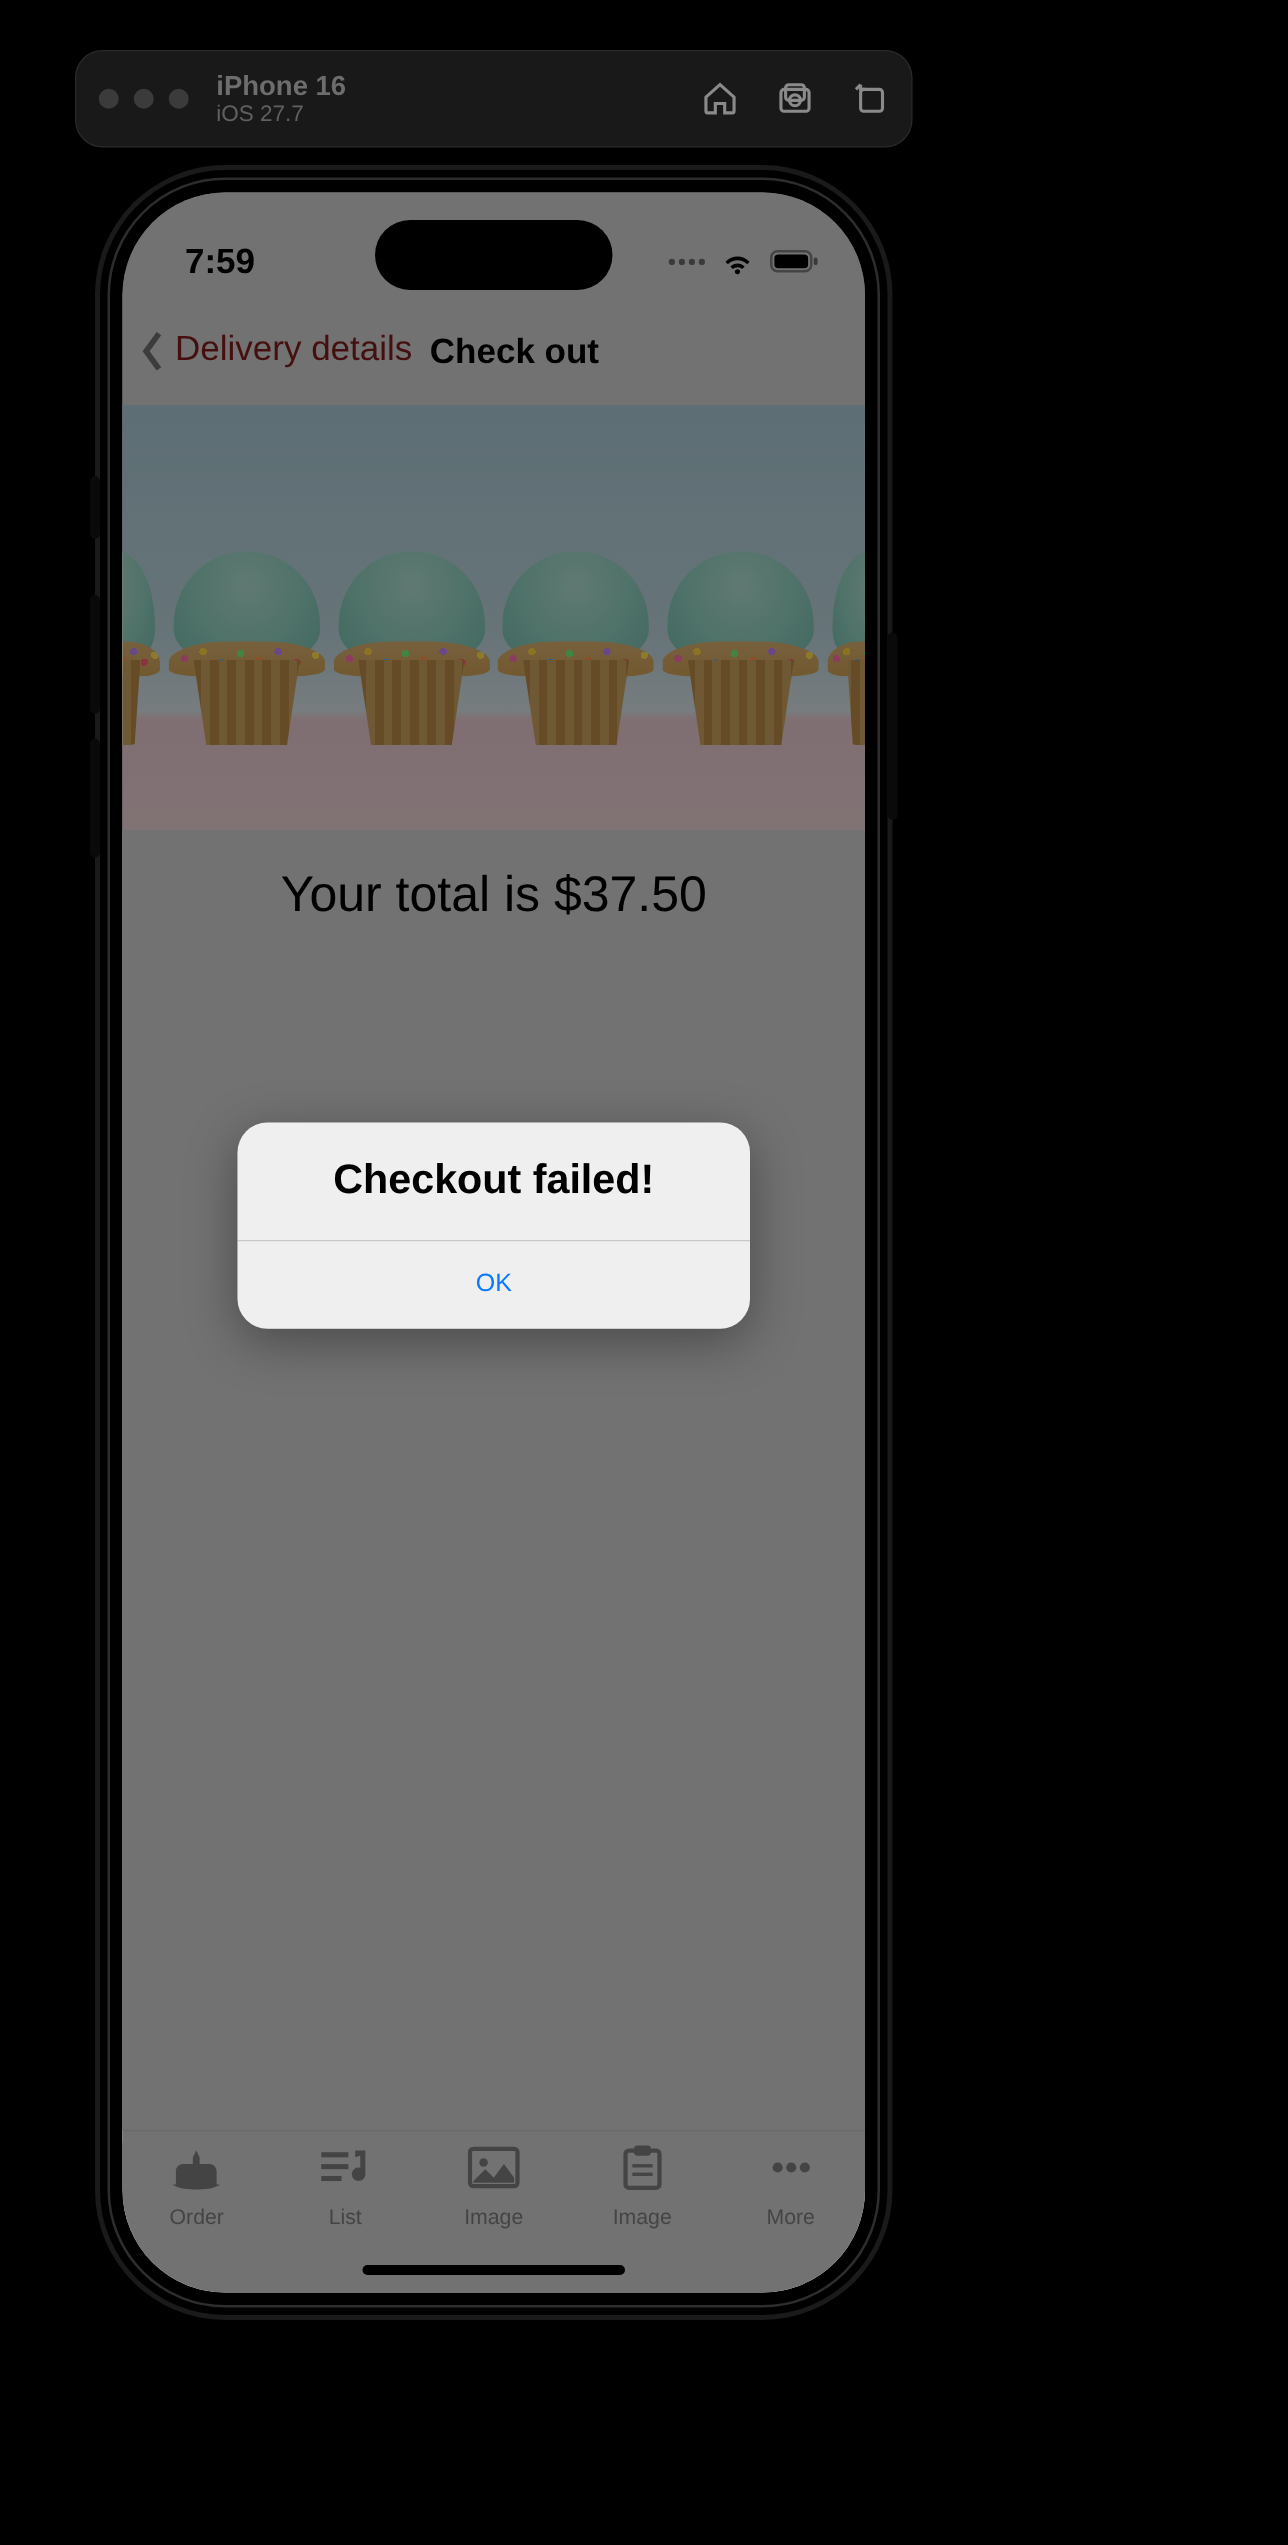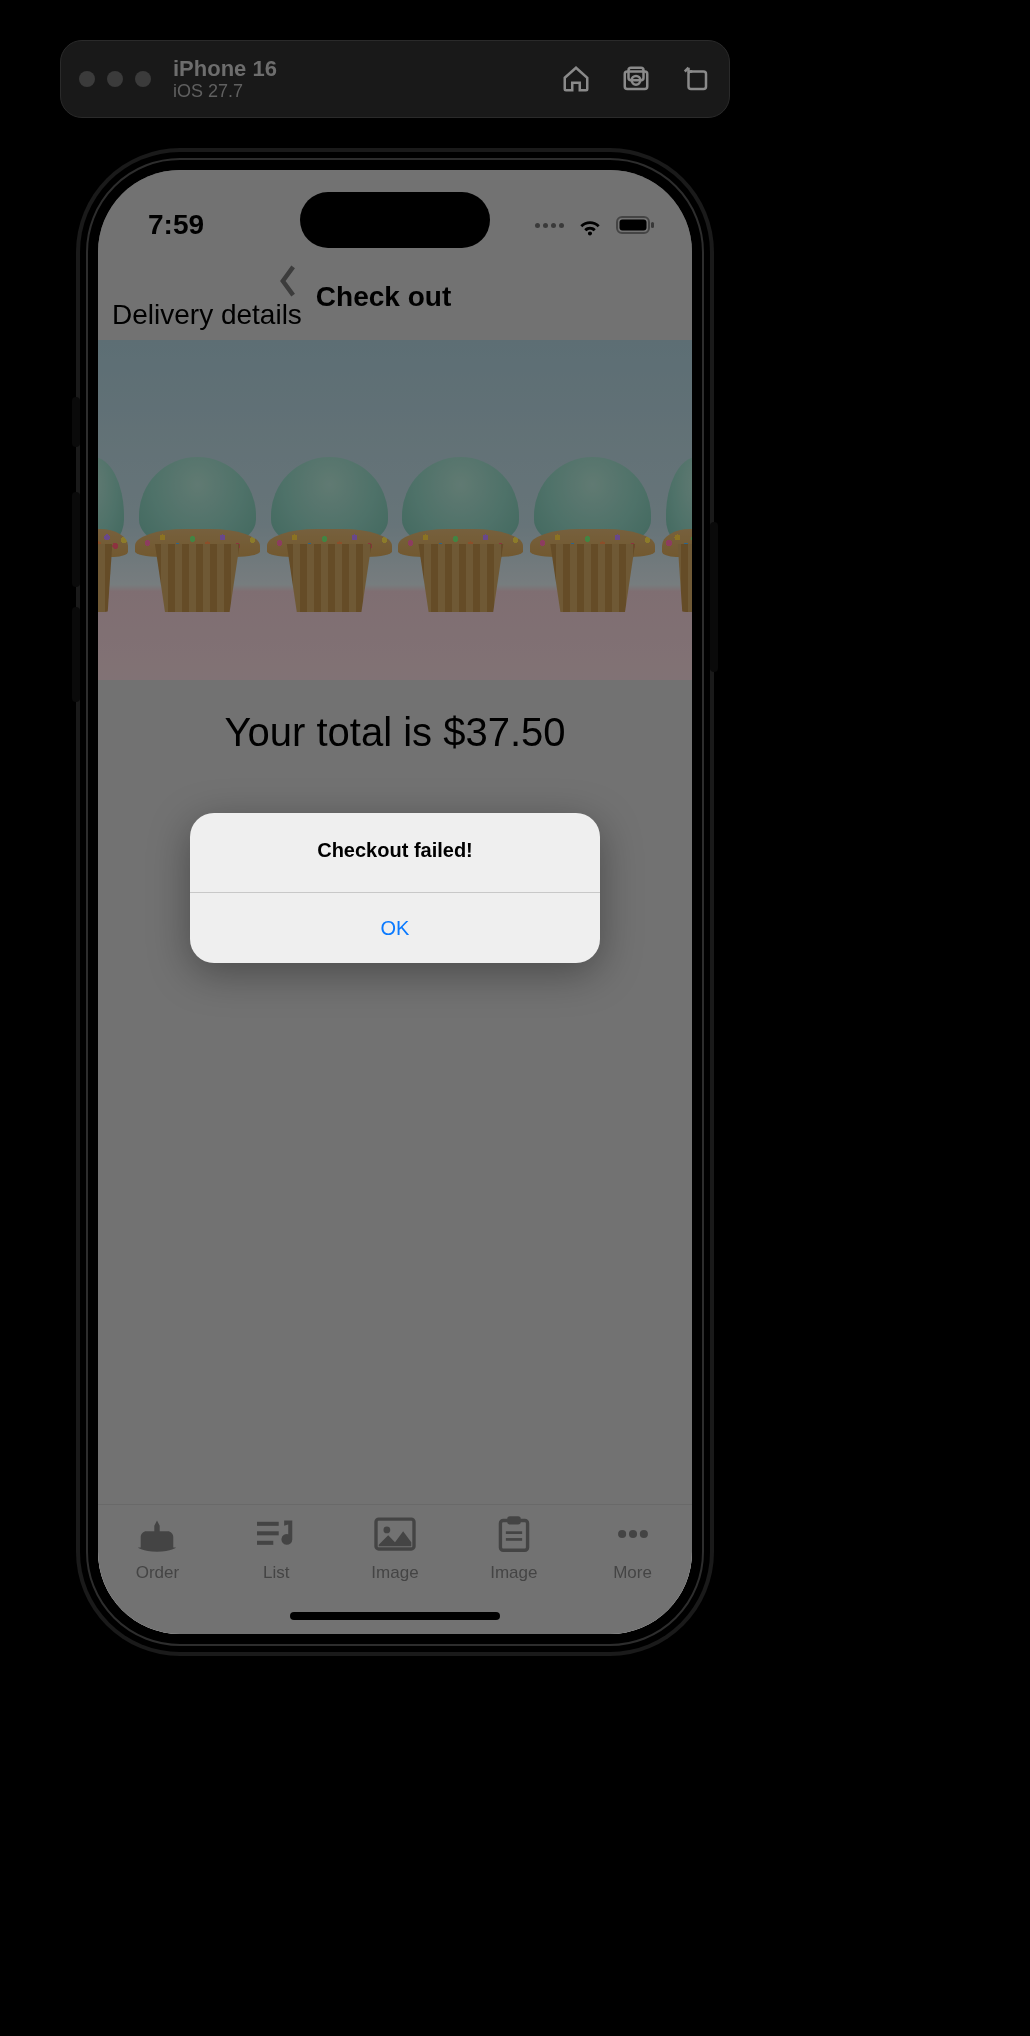--- a/index.html
+++ b/index.html
@@ -22,22 +22,22 @@
   .sim-title { line-height: 1.15; }
   .sim-title .dev { font-size: 22px; font-weight: 600; color: #6d6d6d; }
   .sim-title .os  { font-size: 18px; color: #606060; }
   .sim-actions { margin-left: auto; display: flex; gap: 30px; align-items: center; }
   .sim-actions .sicon { width: 30px; height: 30px; color: #8a8a8a; }
   .sim-actions svg { width: 100%; height: 100%; stroke: currentColor; fill: none; stroke-width: 2; }
 
   
   .device {
     position: absolute;
-    left: 80px; top: 152px;
-    width: 630px; height: 1500px;
+    left: 80px; top: 136px;
+    width: 630px; height: 1716px;
     background: #000;
     border-radius: 100px;
     box-shadow: 0 0 0 4px #1a1a1a;
   }
   .device::before { 
     content: "";
     position: absolute; inset: 6px;
     border-radius: 94px;
     border: 2px solid #2d2d2d;
   }
@@ -84,21 +84,21 @@
   .dots4 span { width: 5px; height: 5px; background: #6b6b6b; border-radius: 50%; }
   .wifi svg, .battery svg { display: block; }
 
   
   .nav-bar {
     position: absolute; top: 92px; left: 0; right: 0; height: 70px;
     display: flex; align-items: center;
     padding: 0 10px;
     z-index: 5;
   }
-  .nav-back { display: flex; align-items: flex-end; color: #000000; flex-direction: column; }
+  .nav-back { display: flex; align-items: flex-start; color: #7f1d1d; }
   .nav-back svg { width: 28px; height: 36px; stroke: #6d6d6d; stroke-width: 3.5; fill: none; }
   .nav-back-label { font-size: 28px; margin-left: 4px; }
   .nav-title { font-size: 28px; font-weight: 600; color: #000; margin-left: 14px; }
 
   
   .hero {
     position: absolute; top: 170px; left: 0; right: 0; height: 340px;
     overflow: hidden;
     z-index: 4;
   }
@@ -155,21 +155,21 @@
   }
   .alert {
     width: 410px;
     background: rgba(242,242,242,0.98);
     border-radius: 24px;
     overflow: hidden;
     box-shadow: 0 10px 40px rgba(0,0,0,0.35);
     transform: translateY(-14px);
   }
   .alert-body { padding: 26px 24px 24px; text-align: center; }
-  .alert-title { font-size: 20px; font-weight: 600; color: #000; margin-bottom: 6px; }
+  .alert-title { font-size: 33px; font-weight: 600; color: #000; margin-bottom: 6px; }
   .alert-msg { font-size: 22px; color: #000; line-height: 1.3; }
   .alert-sep { height: 1px; background: rgba(0,0,0,0.16); }
   .alert-btn {
     width: 100%; height: 70px;
     display: flex; align-items: center; justify-content: center;
     font-size: 20px; color: #0a7aff; font-weight: 400;
     background: transparent; border: none;
   }
 
   

